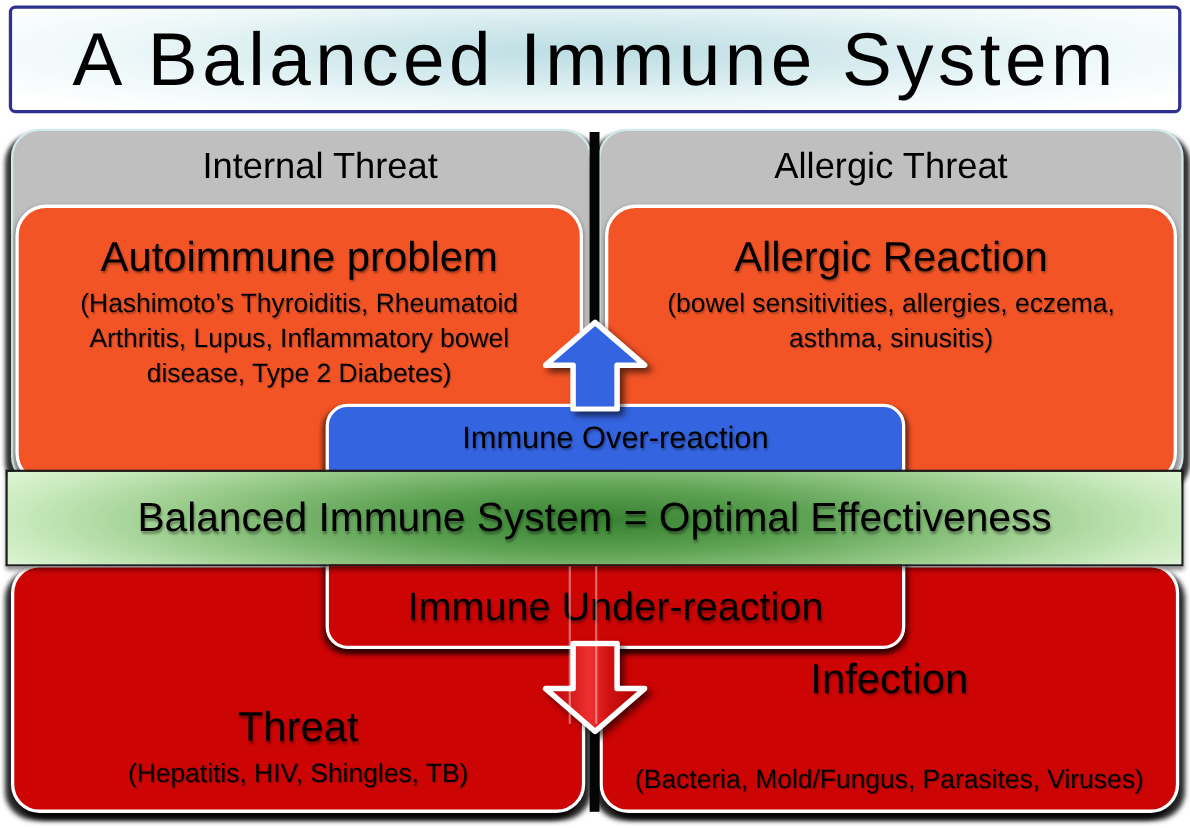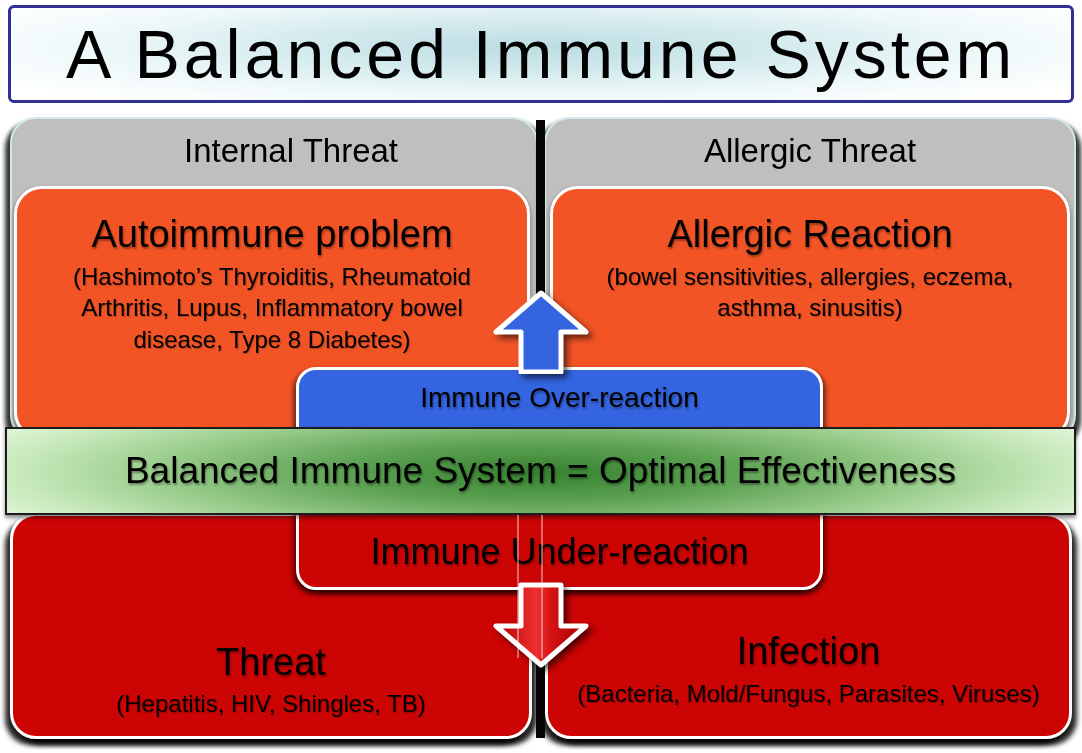--- a/index.html
+++ b/index.html
@@ -41,21 +41,21 @@
   .box-heading{font-size:38px;line-height:1.25;text-shadow:1px 2px 2px rgba(0,0,0,0.35);}
   .box-details{font-size:24px;line-height:1.32;padding:2px 28px 0 28px;text-shadow:1px 1px 1px rgba(0,0,0,0.25);}
   
   .red-box{
     position:absolute;top:513px;height:226px;background:#cc0404;
     border:3px solid #ffffff;border-radius:26px;z-index:12;
     box-shadow:-5px 6px 5px rgba(0,0,0,0.85), 5px 6px 5px rgba(0,0,0,0.85);
     display:flex;flex-direction:column;align-items:center;text-align:center;box-sizing:border-box;
   }
   .red-box.left{left:10px;width:522px;justify-content:flex-end;padding-bottom:16px;}
-  .red-box.right{left:545px;width:527px;justify-content:flex-start;padding-top:112px;}
+  .red-box.right{left:545px;width:527px;justify-content:flex-start;padding-top:79px;gap:48px;}
   
   .seam{position:absolute;left:536px;width:9px;background:#050505;z-index:14;}
   .seam.top{top:120px;height:318px;}
   .seam.bottom{top:516px;height:222px;}
   
   .over-box{
     position:absolute;left:296px;top:367px;width:527px;height:75px;
     background:#3464e0;border:3px solid #ffffff;border-radius:20px 20px 0 0;
     z-index:16;display:flex;justify-content:center;padding-top:12px;box-sizing:border-box;
     box-shadow:-3px 3px 4px rgba(0,0,0,0.5), 3px 3px 4px rgba(0,0,0,0.5);
@@ -101,21 +101,21 @@
 
   <div class="threat-header left">
     <span>Internal Threat</span>
   </div>
   <div class="threat-header right">
     <span>Allergic Threat</span>
   </div>
 
   <div class="orange-box left">
     <div class="box-heading">Autoimmune problem</div>
-    <div class="box-details">(Hashimoto’s Thyroiditis, Rheumatoid Arthritis, Lupus, Inflammatory bowel disease, Type 8 Diabetes)</div>
+    <div class="box-details">(Hashimoto’s Thyroiditis, Rheumatoid Arthritis, Lupus, Inflammatory bowel disease, Type 2 Diabetes)</div>
   </div>
   <div class="orange-box right">
     <div class="box-heading">Allergic Reaction</div>
     <div class="box-details">(bowel sensitivities, allergies, eczema, asthma, sinusitis)</div>
   </div>
 
   <div class="red-box left">
     <div class="box-heading">Threat</div>
     <div class="box-details">(Hepatitis, HIV, Shingles, TB)</div>
   </div>

